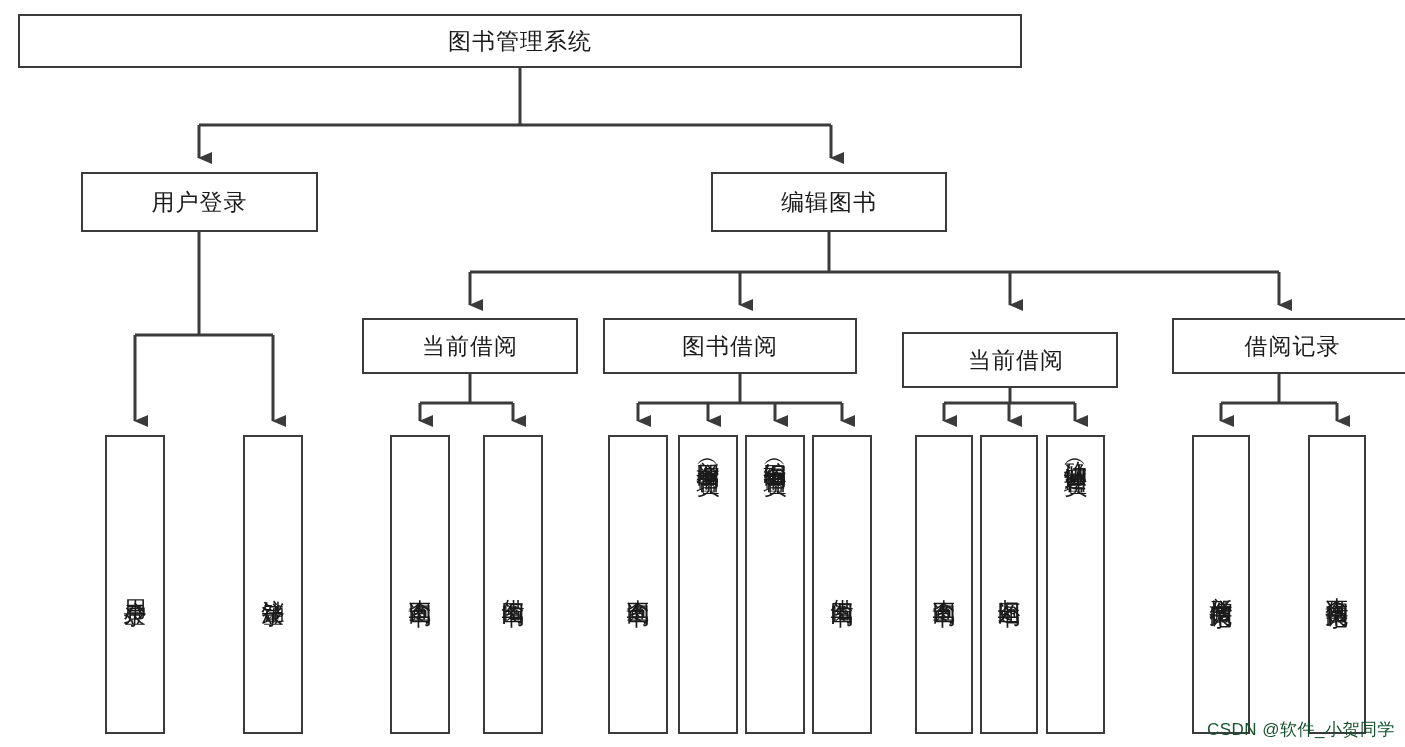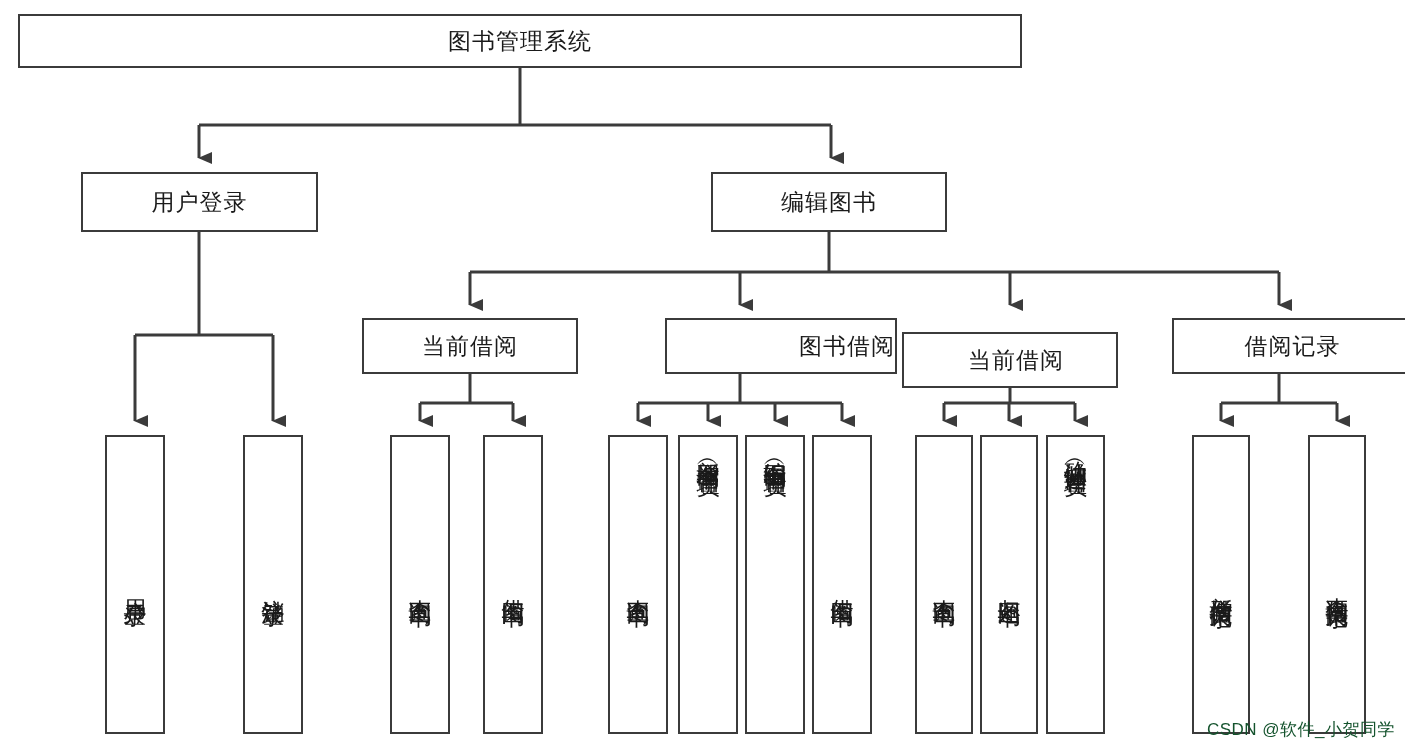--- a/index.html
+++ b/index.html
@@ -140,21 +140,21 @@
   <div class="node horiz" style="left:81px; top:172px; width:237px; height:60px;">
     <span class="htext">用户登录</span>
   </div>
   <div class="node horiz" style="left:711px; top:172px; width:236px; height:60px;">
     <span class="htext">编辑图书</span>
   </div>
 
   <div class="node horiz" style="left:362px; top:318px; width:216px; height:56px;">
     <span class="htext">当前借阅</span>
   </div>
-  <div class="node horiz" style="left:665px; top:318px; width:232px; height:56px;justify-content:flex-end;">
+  <div class="node horiz" style="left:603px; top:318px; width:254px; height:56px;">
     <span class="htext">图书借阅</span>
   </div>
   <div class="node horiz" style="left:902px; top:332px; width:216px; height:56px;padding-left:12px;">
     <span class="htext">当前借阅</span>
   </div>
   <div class="node horiz" style="left:1172px; top:318px; width:241px; height:56px;">
     <span class="htext">借阅记录</span>
   </div>
 
   <div class="node vert" style="left:105px; top:435px; width:60px; height:299px;">

